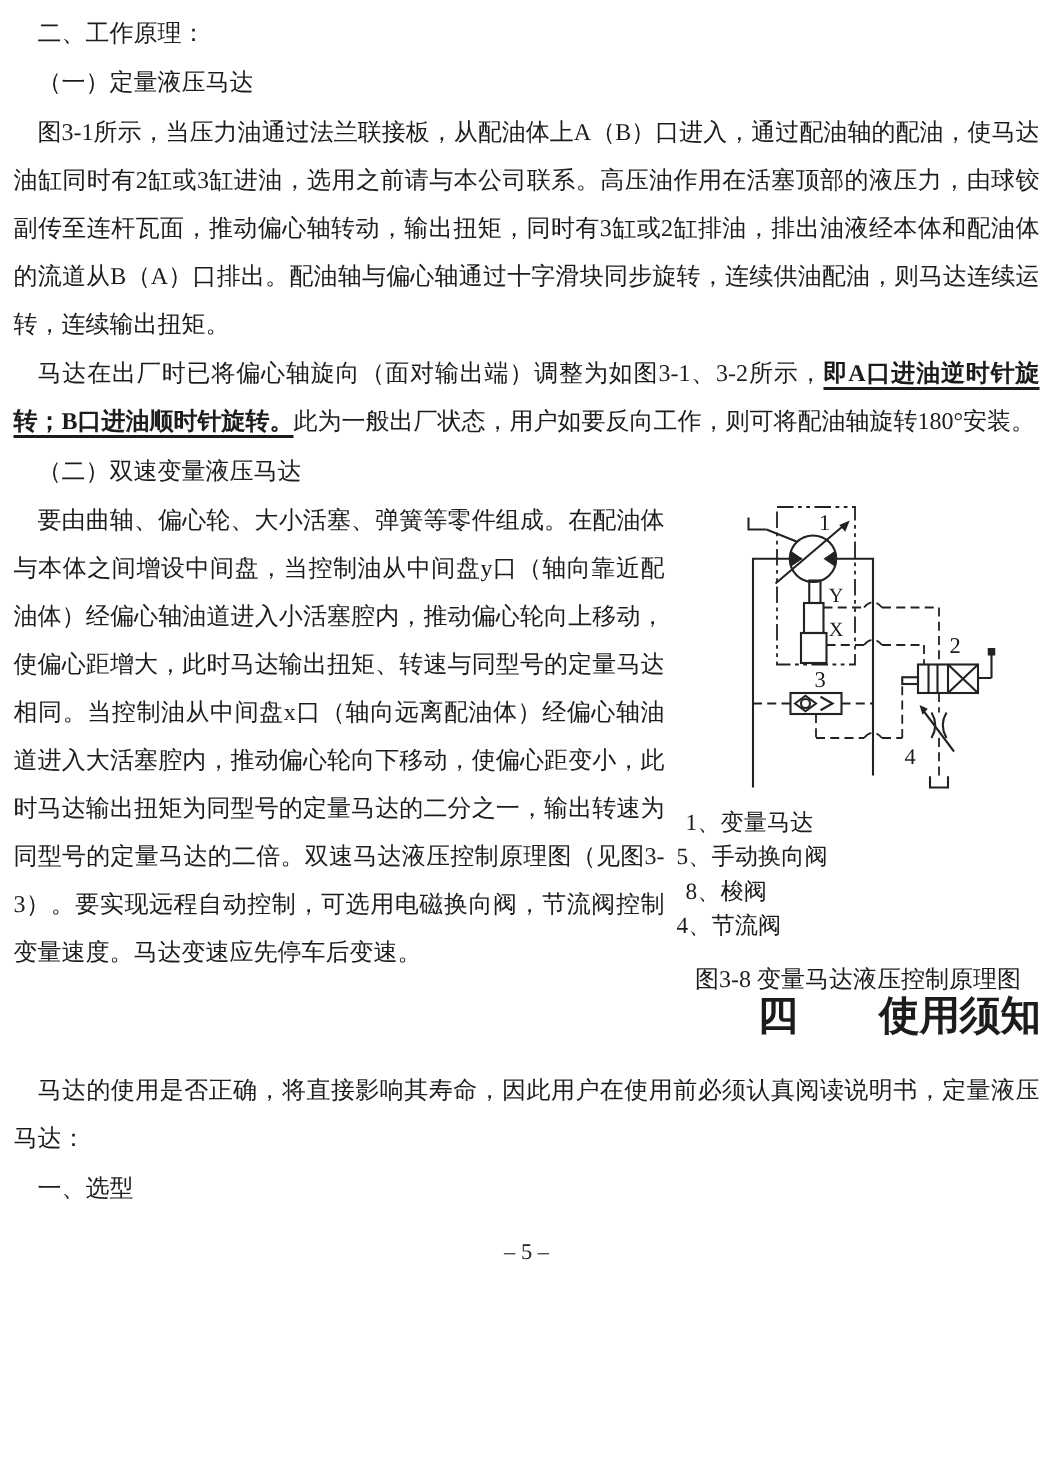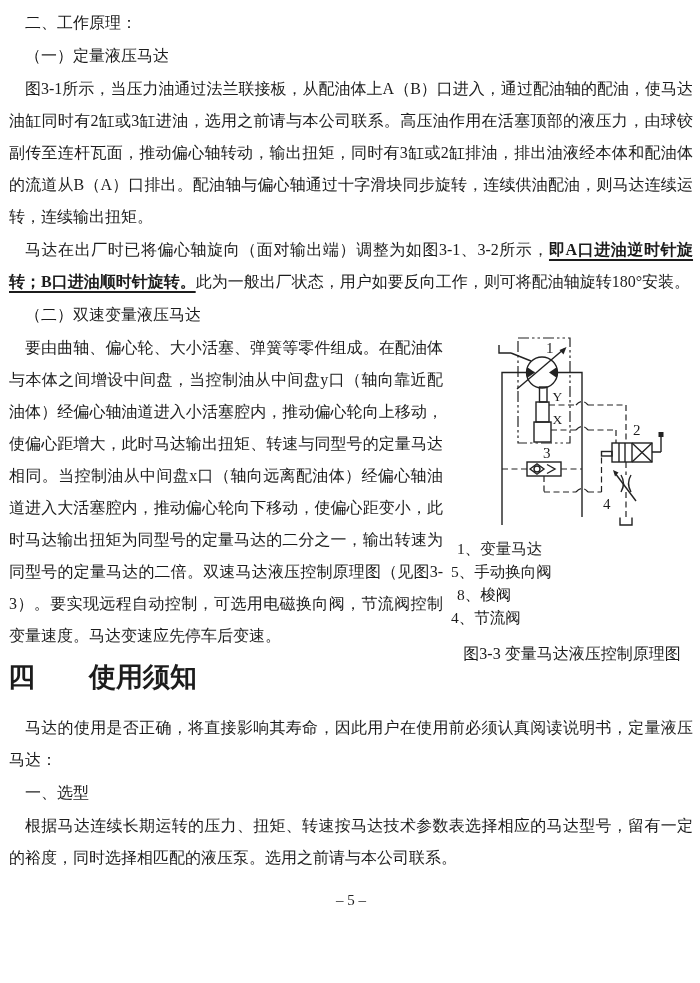--- a/index.html
+++ b/index.html
@@ -31,21 +31,21 @@
   .legend{margin-top:2px;}
   .legend-row{display:flex;font-size:15.5px;line-height:23px;text-indent:0;flex-direction:column;}
   .legend-item.c1{width:112px;margin-left:6px;}
   .fig-caption{
     margin-top:14px;
     font-size:16px;line-height:22px;
     text-align:center;text-indent:0;
   }
   .sec-heading{
     font-size:27px;font-weight:bold;
-    text-align:left;text-indent:0;
+    text-align:right;text-indent:0;
     line-height:38px;
     margin-top:6px;
   }
   .mt16{margin-top:16px;}
   .page-number{
     margin-top:16px;
     font-size:15px;line-height:20px;
     text-align:center;text-indent:0;
     color:#222;
   }
@@ -125,23 +125,22 @@
       <polygon class="diagram-fill" points="162,138 167.5,140.5 164,144.5"></polygon>
       <text class="diagram-label" x="152" y="177">4</text>
 
       <polyline class="diagram-line" points="169,185.5 169,193 181,193 181,185.5"></polyline>
     </svg><span class="legend"><span class="legend-row">
             <span class="legend-item c1">1、变量马达</span>
             <span class="legend-item">5、手动换向阀</span>
           </span><span class="legend-row">
             <span class="legend-item c1">8、梭阀</span>
             <span class="legend-item">4、节流阀</span>
-          </span></span><span class="fig-caption" style="display:block">图3-3 变量马达液压控制原理图</span></span><span>要由曲轴、偏心轮、大小活塞、弹簧等零件组成。在配油体与本体之间增设中间盘，当控制油从中间盘y口（轴向靠近配油体）经偏心轴油道进入小活塞腔内，推动偏心轮向上移动，使偏心距增大，此时马达输出扭矩、转速与同型号的定量马达相同。当控制油从中间盘x口（轴向远离配油体）经偏心轴油道进入大活塞腔内，推动偏心轮向下移动，使偏心距变小，此时马达输出扭矩为同型号的定量马达的二分之一，输出转速为同型号的定量马达的二倍。双速马达液压控制原理图（见图3-3）。要实现远程自动控制，可选用电磁换向阀，节流阀控制变量速度。马达变速应先停车后变速。</span></div>
+          </span></span><span class="fig-caption" style="display:block">图3-8 变量马达液压控制原理图</span></span><span>要由曲轴、偏心轮、大小活塞、弹簧等零件组成。在配油体与本体之间增设中间盘，当控制油从中间盘y口（轴向靠近配油体）经偏心轴油道进入小活塞腔内，推动偏心轮向上移动，使偏心距增大，此时马达输出扭矩、转速与同型号的定量马达相同。当控制油从中间盘x口（轴向远离配油体）经偏心轴油道进入大活塞腔内，推动偏心轮向下移动，使偏心距变小，此时马达输出扭矩为同型号的定量马达的二分之一，输出转速为同型号的定量马达的二倍。双速马达液压控制原理图（见图3-3）。要实现远程自动控制，可选用电磁换向阀，节流阀控制变量速度。马达变速应先停车后变速。</span></div>
 
   <div class="sec-heading">四　　使用须知</div>
 
   <div class="para mt16">马达的使用是否正确，将直接影响其寿命，因此用户在使用前必须认真阅读说明书，定量液压马达：</div>
   <div class="para">一、选型</div>
-  <div class="para">根据马达连续长期运转的压力、扭矩、转速按马达技术参数表选择相应的马达型号，留有一定的裕度，同时选择相匹配的液压泵。选用之前请与本公司联系。</div>
 
   <div class="page-number">– 5 –</div>
 
 </div>
 
 </body></html>

